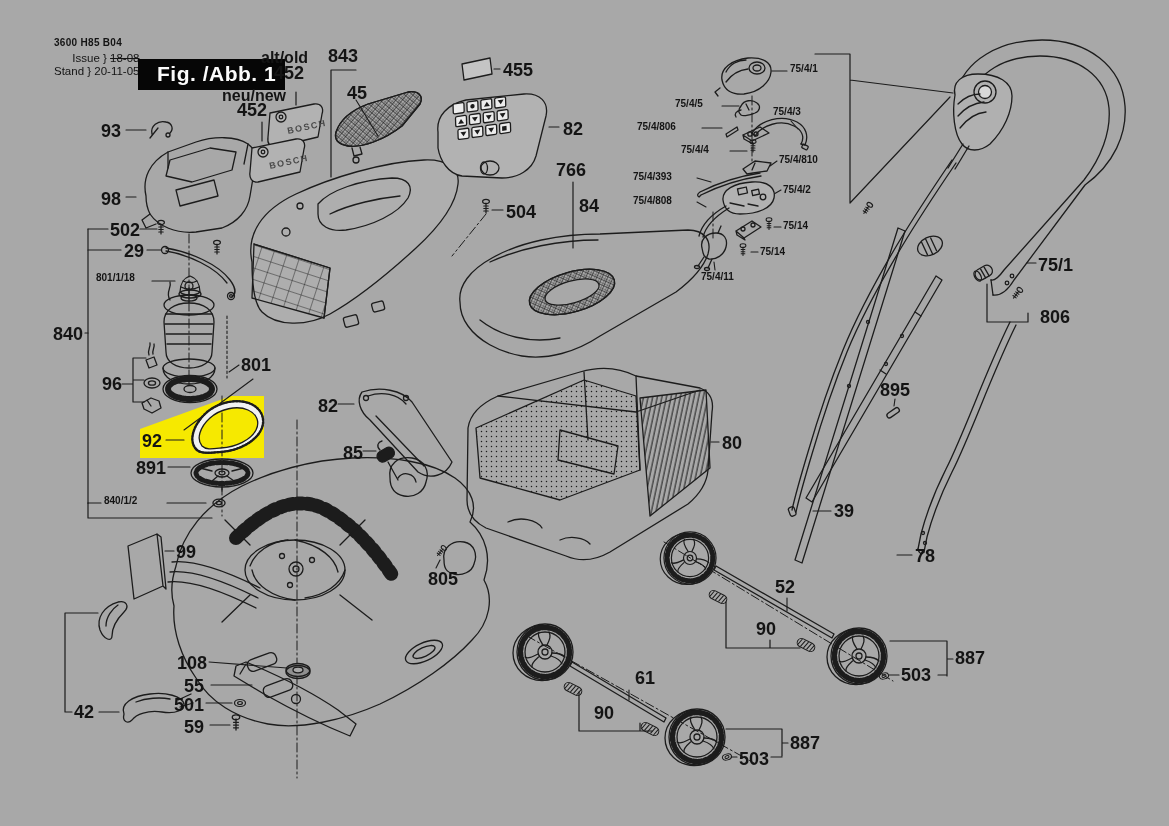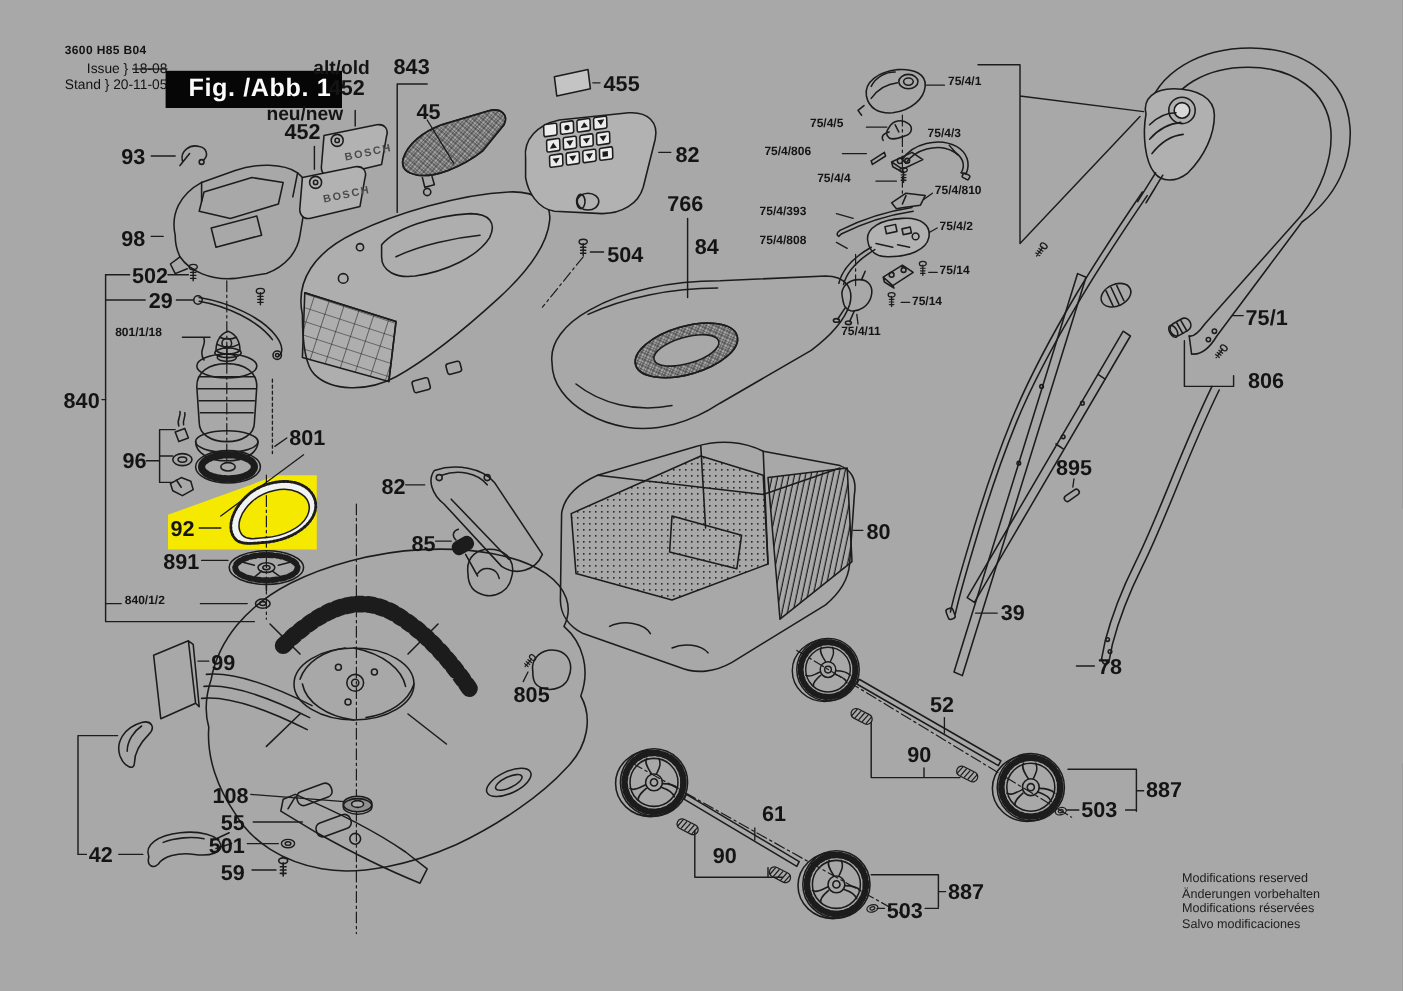--- a/index.html
+++ b/index.html
@@ -561,20 +561,14 @@
 
 <div class="lbl" style="left:775px;top:578px">52</div>
 <div class="lbl" style="left:756px;top:620px">90</div>
 <div class="lbl" style="left:955px;top:649px">887</div>
 <div class="lbl" style="left:901px;top:666px">503</div>
 <div class="lbl" style="left:635px;top:669px">61</div>
 <div class="lbl" style="left:594px;top:704px">90</div>
 <div class="lbl" style="left:790px;top:734px">887</div>
 <div class="lbl" style="left:739px;top:750px">503</div>
 
-<div class="footer">
-  <div>Modifications reserved</div>
-  <div>Änderungen vorbehalten</div>
-  <div>Modifications réservées</div>
-  <div>Salvo modificaciones</div>
+
 </div>
 
-</div>
-
 </body></html>

